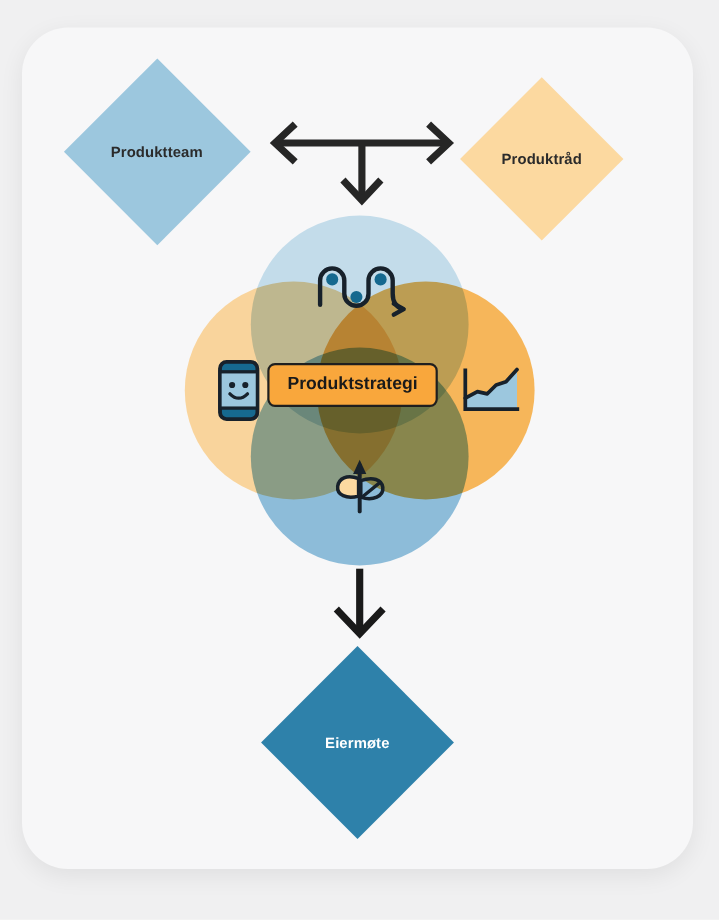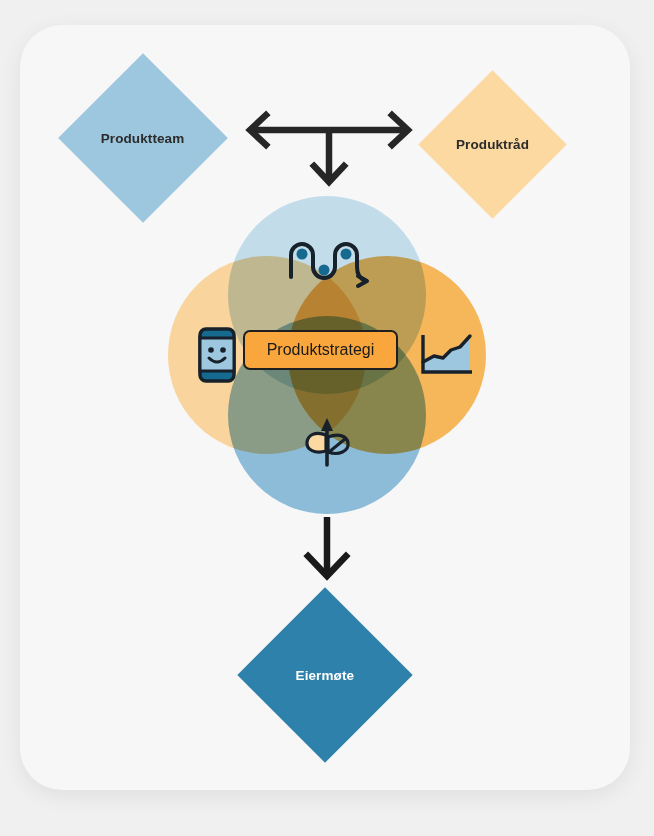--- a/index.html
+++ b/index.html
@@ -128,21 +128,21 @@
     border: 2.5px solid #1f1f1f;
     border-radius: 7px;
     display: flex;
     align-items: center;
     justify-content: center;
     box-sizing: border-box;
     z-index: 5;
   }
   #center-label .clabel {
     font-size: 16px;
-    font-weight: normal;
+    font-weight: bold;
     color: #1a1a1a;
     white-space: nowrap;
   }
 </style>
 </head>
 <body>
 
 <div id="stage">
 
   <div class="card"></div>

